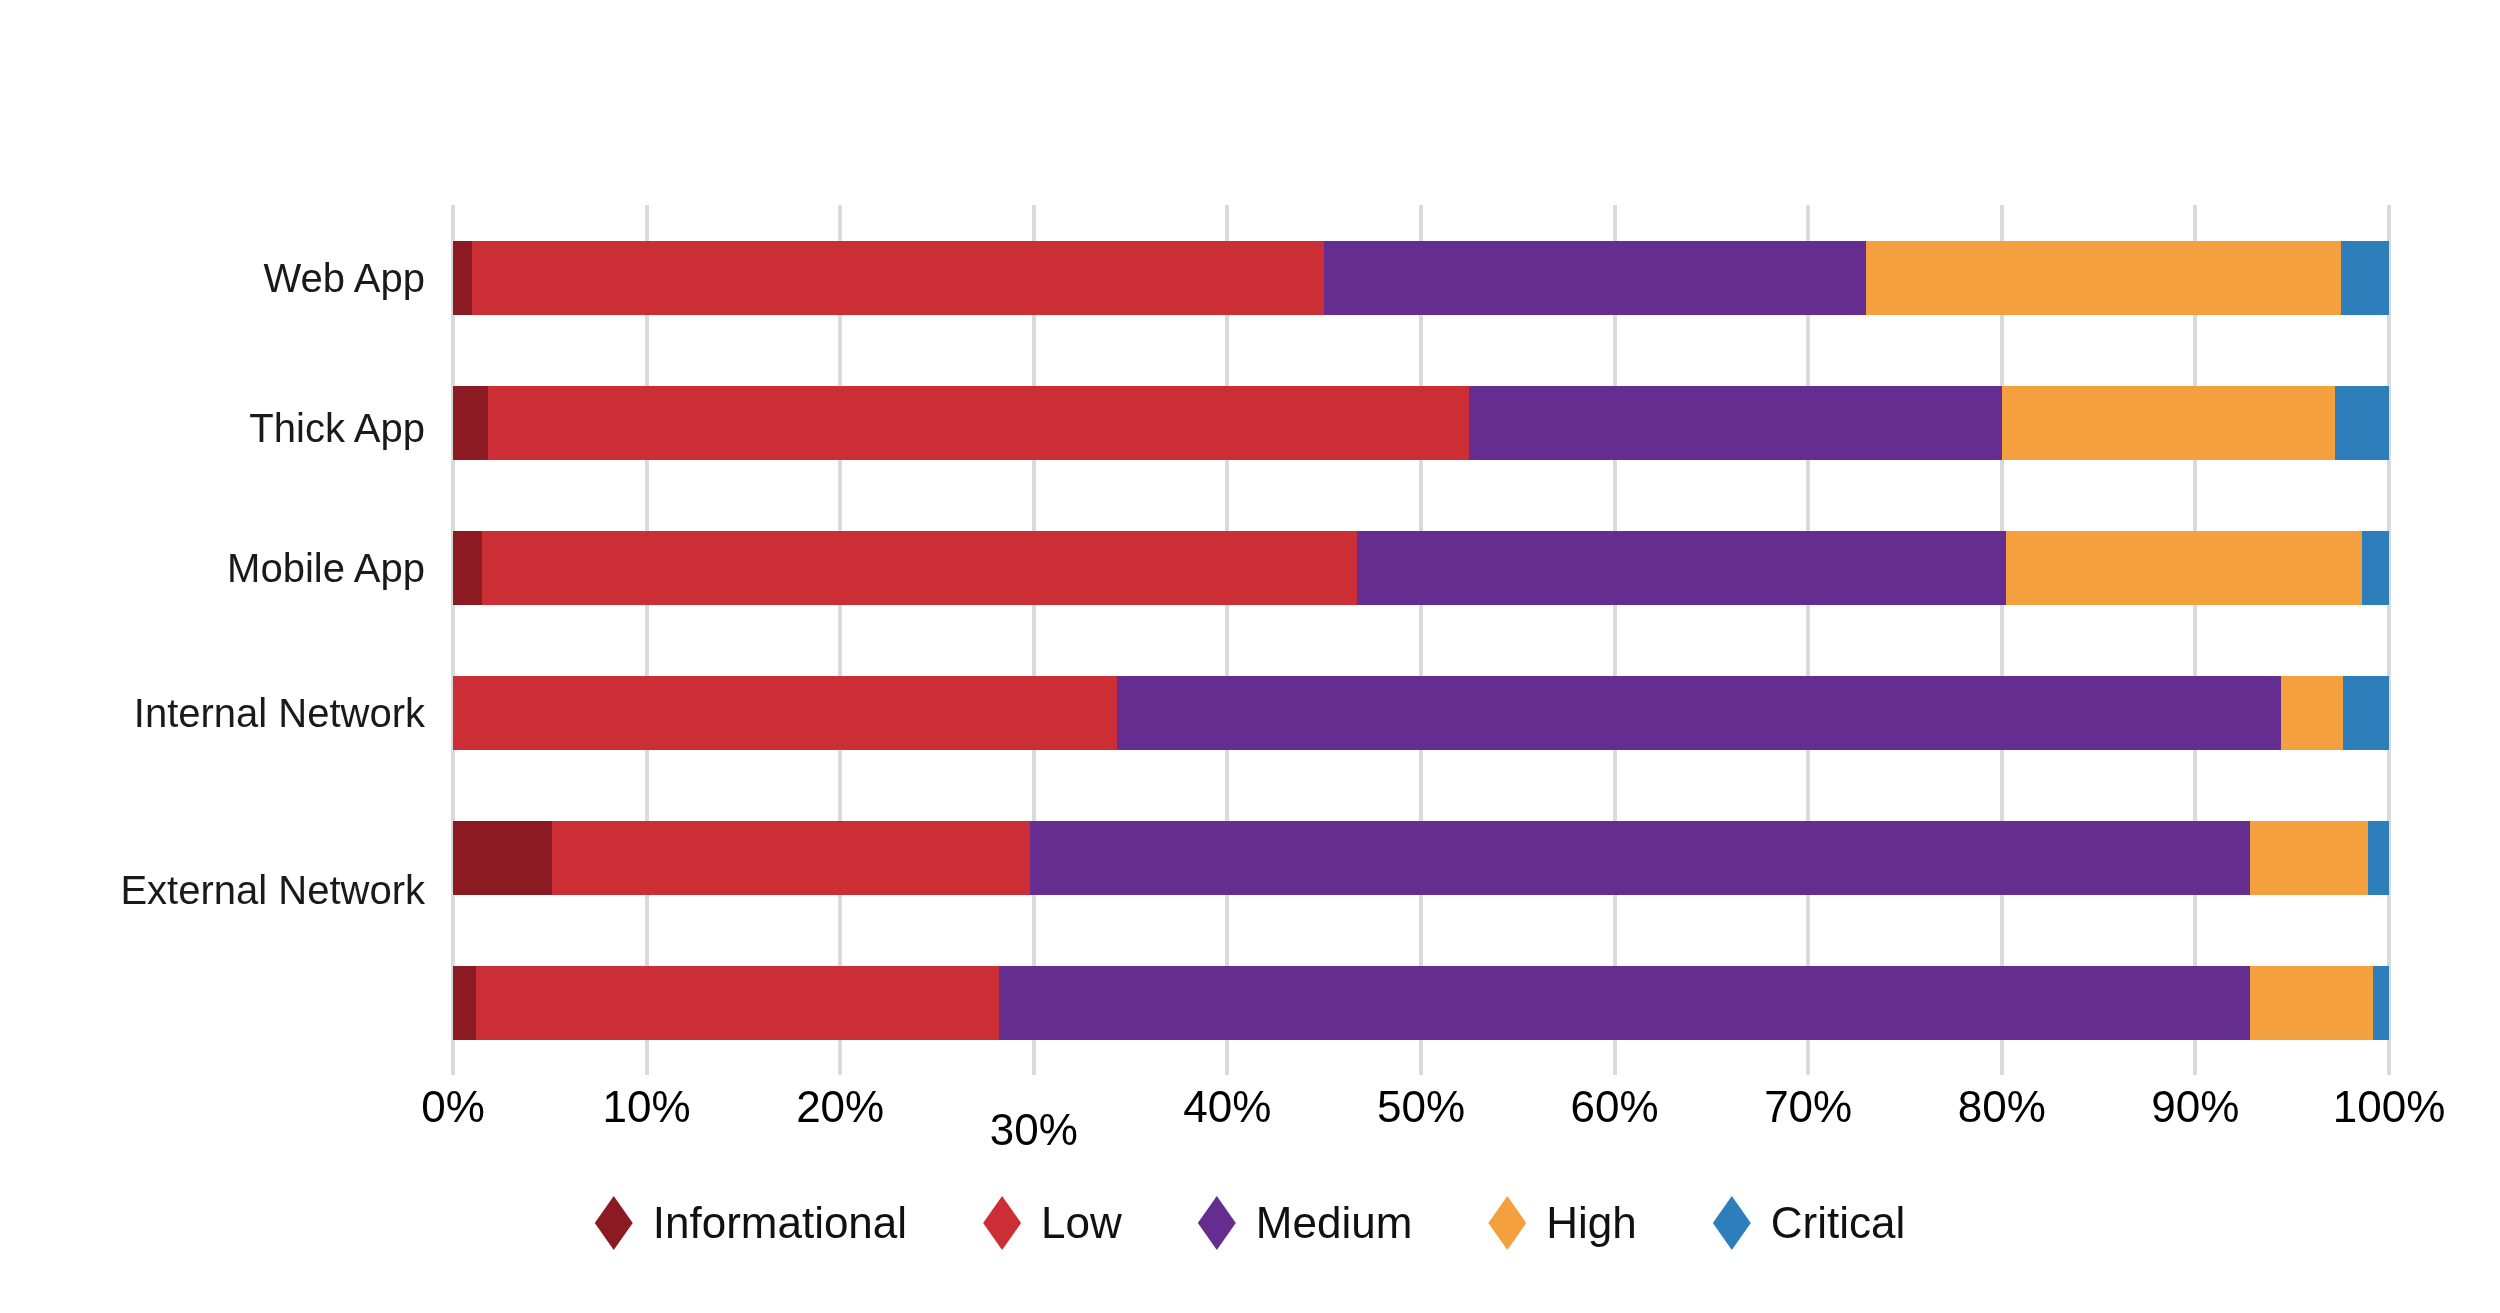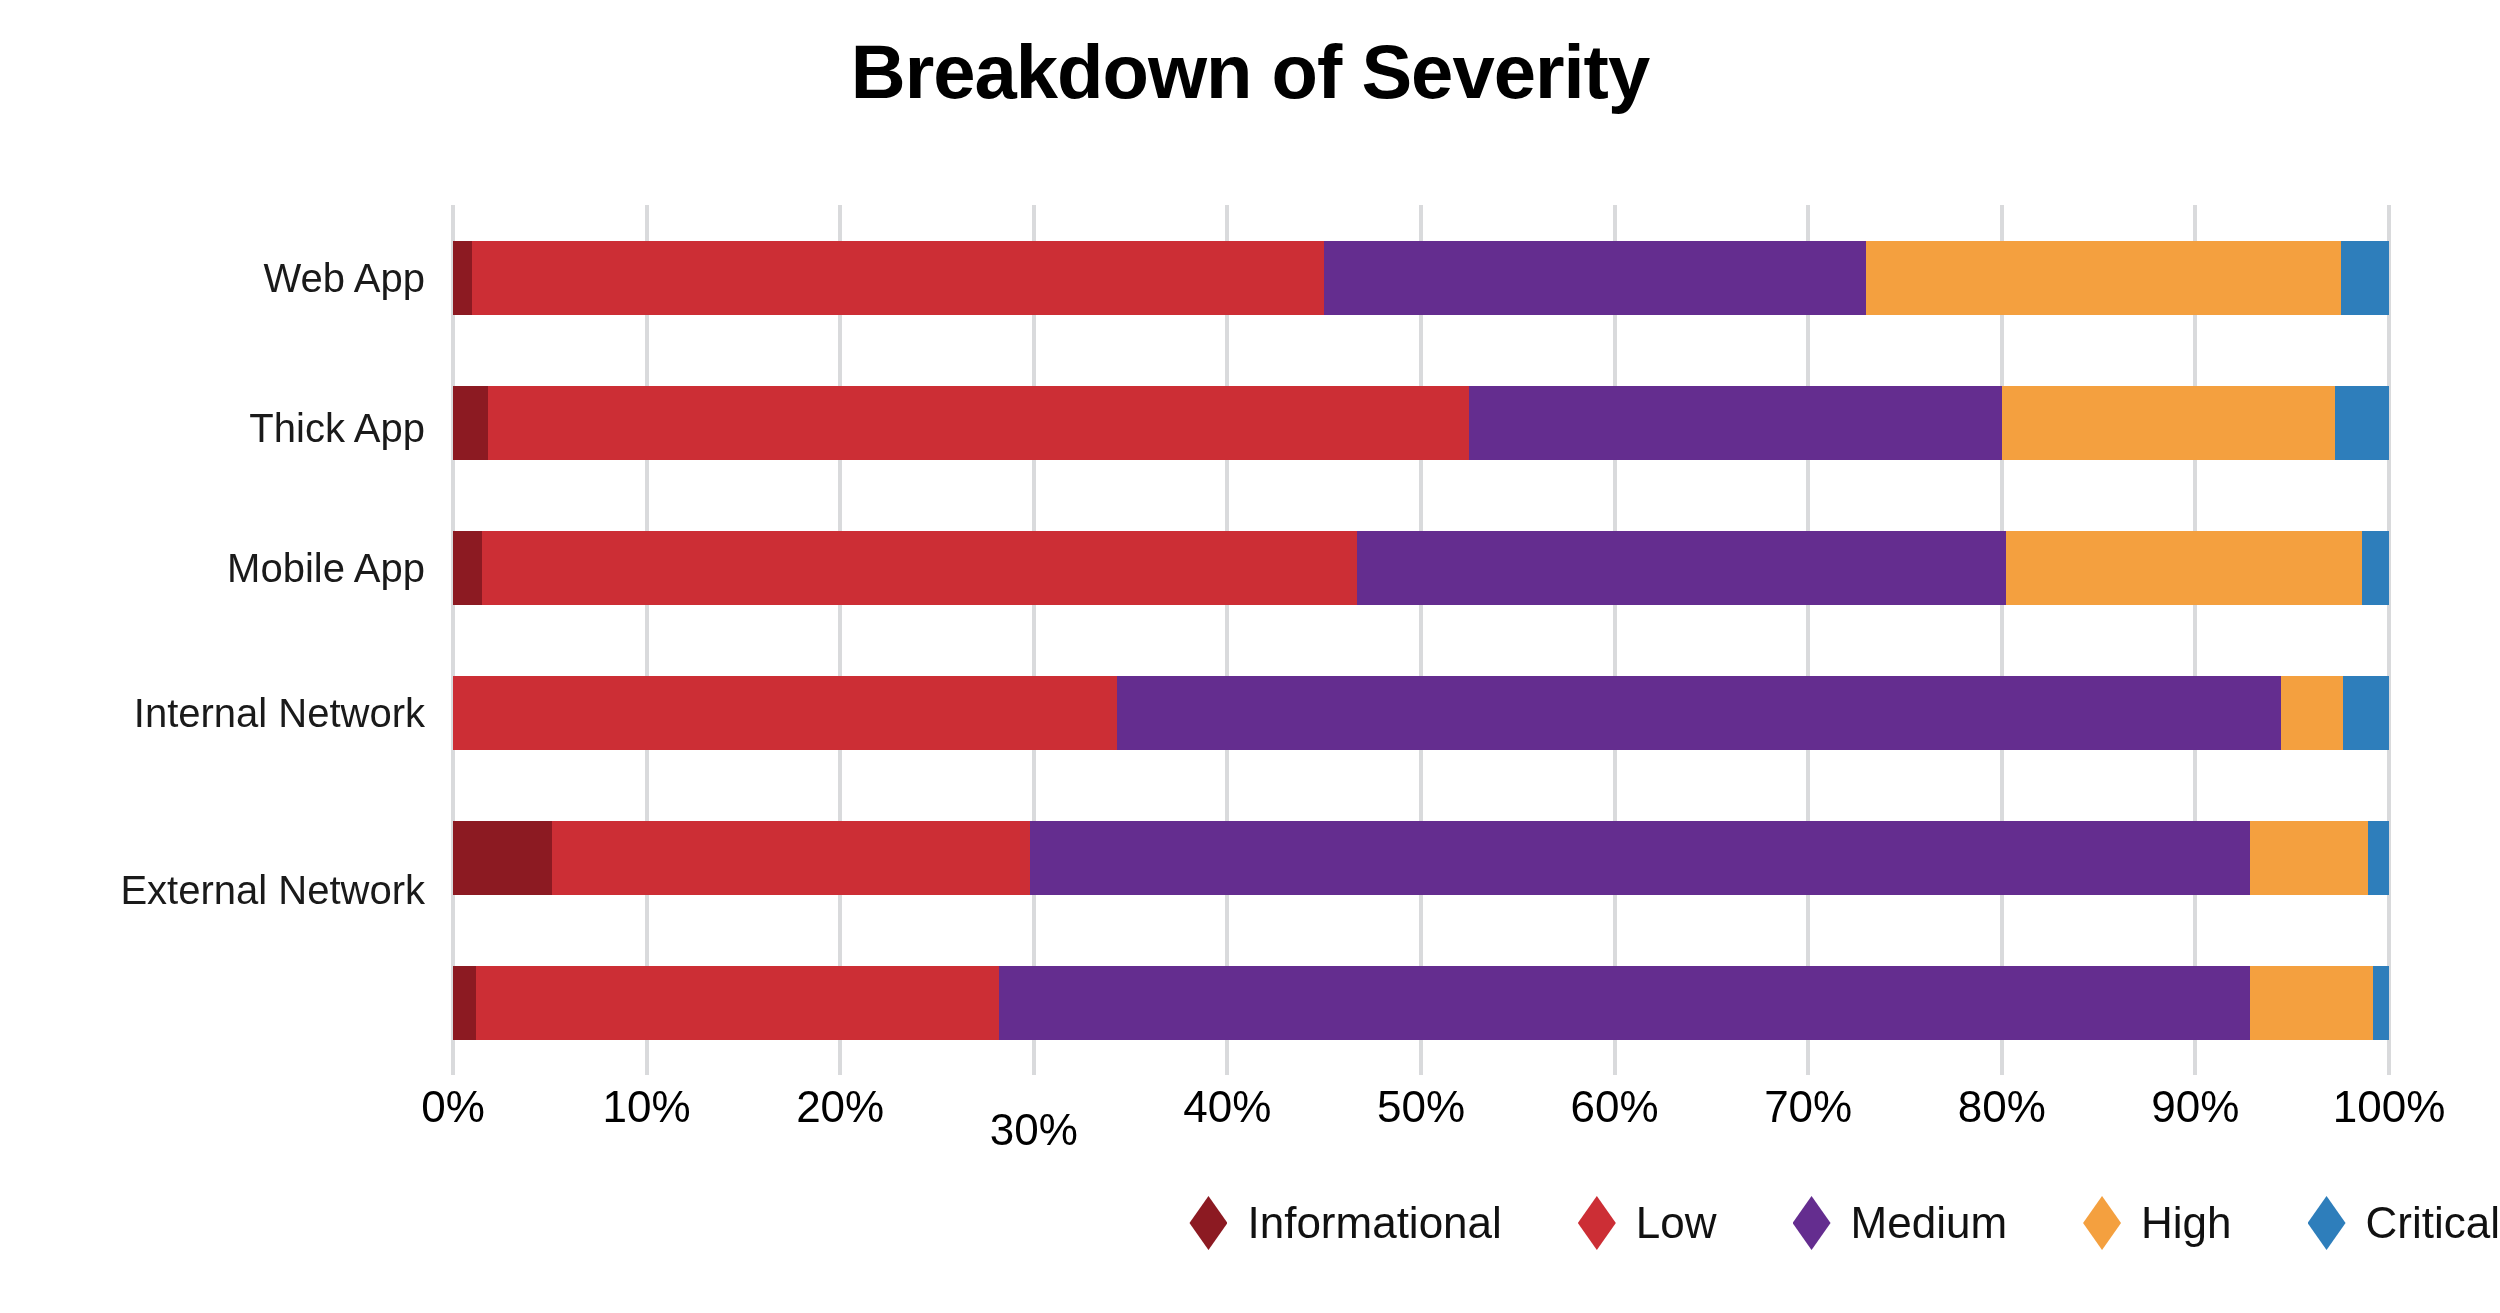--- a/index.html
+++ b/index.html
@@ -118,21 +118,21 @@
     transform: translateX(-50%);
   }
 
   
   .legend {
     position: absolute;
     left: 0;
     top: 1196px;
     width: 2500px;
     display: flex;
-    justify-content: flex-end;
+    justify-content: center;
     align-items: center;
     gap: 76px;
   }
   .legend-item {
     display: flex;
     align-items: center;
     gap: 20px;
     white-space: nowrap;
   }
   .legend-marker {
@@ -144,21 +144,20 @@
   .legend-text {
     font-size: 44px;
     color: #111111;
   }
 </style>
 </head>
 <body>
 
 <div id="chart-root">
 
-  <div class="chart-title">Breakdown of Severity</div>
 
   <div class="y-labels">
       <div class="y-label" style="top: 72.5px;">Web App</div>
       <div class="y-label" style="top: 223px; padding-left: 21px;">Thick App</div>
       <div class="y-label" style="top: 507.5px;">Internal Network</div>
       <div class="y-label" style="top: 362.5px;">Mobile App</div>
       <div class="y-label" style="top: 685px;">External Network</div>
     </div>
 
   <div class="plot-area">

